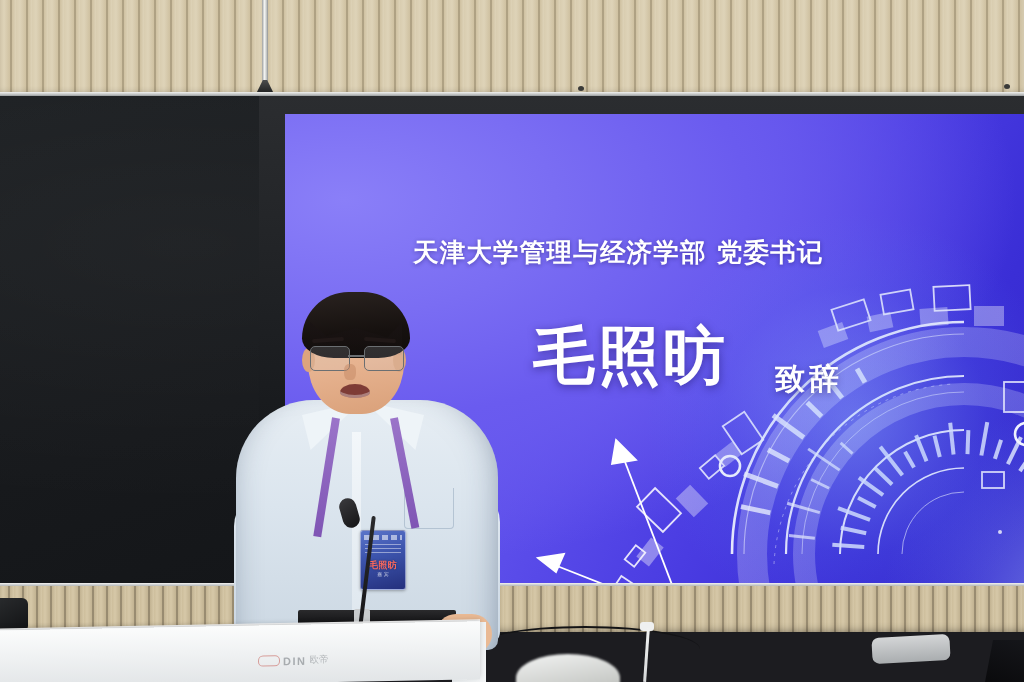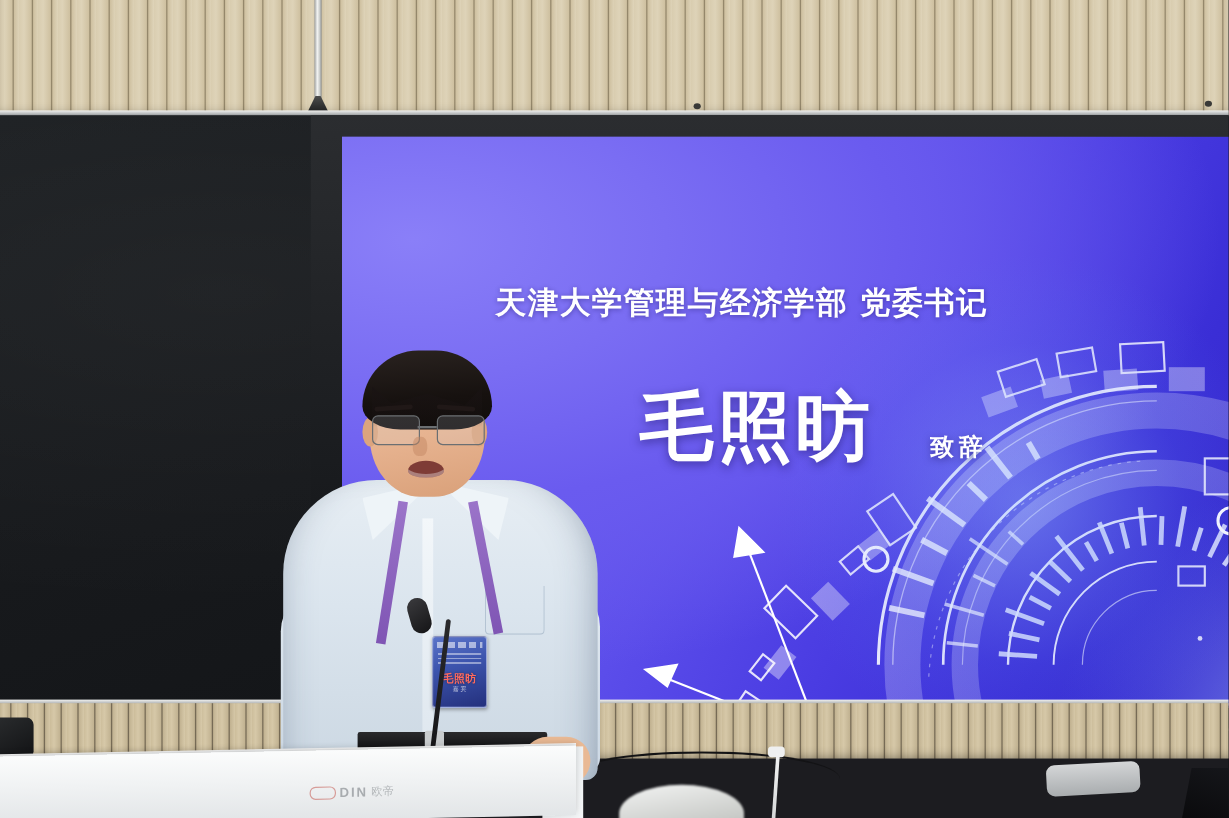--- a/index.html
+++ b/index.html
@@ -78,21 +78,21 @@
     margin-top:16px;
   }
   .slide-name{
     position:absolute;left:248px;top:200px;
     color:#fff;font-weight:bold;font-size:62px;letter-spacing:3px;
     font-family:"DejaVu Sans","Liberation Sans",sans-serif;
     text-shadow:0 2px 8px rgba(25,15,90,.5);
   }
   .slide-action{
     position:absolute;left:490px;top:245px;
-    color:#fff;font-weight:bold;font-size:20px;letter-spacing:4px;
+    color:#fff;font-weight:bold;font-size:30px;letter-spacing:4px;
     font-family:Liberation Sans, sans-serif;
     text-shadow:0 2px 6px rgba(25,15,90,.5);
     text-align:center;
   }
 
   .tech-svg{position:absolute;right:-70px;top:150px;width:560px;height:470px;pointer-events:none;}
 
   
   .screen-bottom-bezel{
     position:absolute;left:259px;top:588px;width:765px;height:20px;

